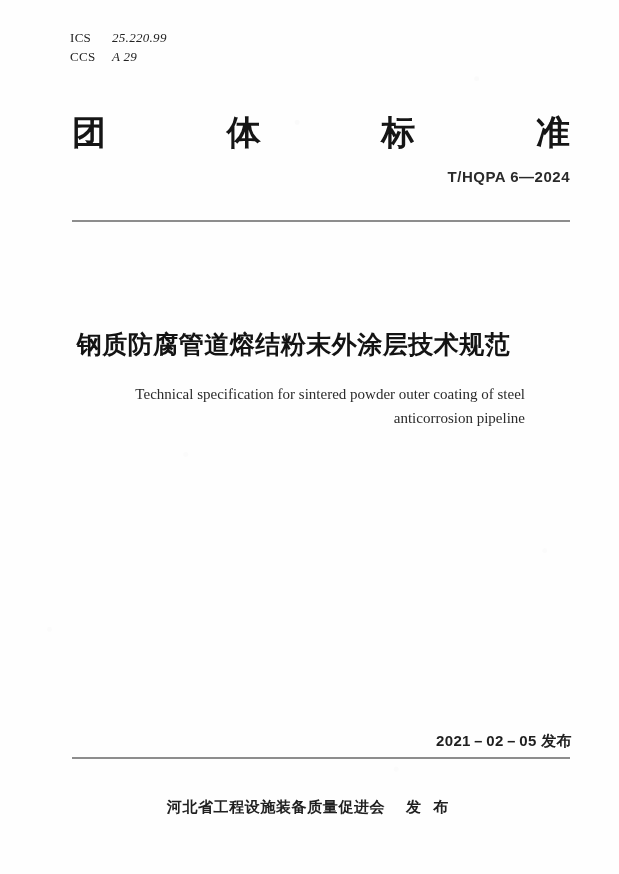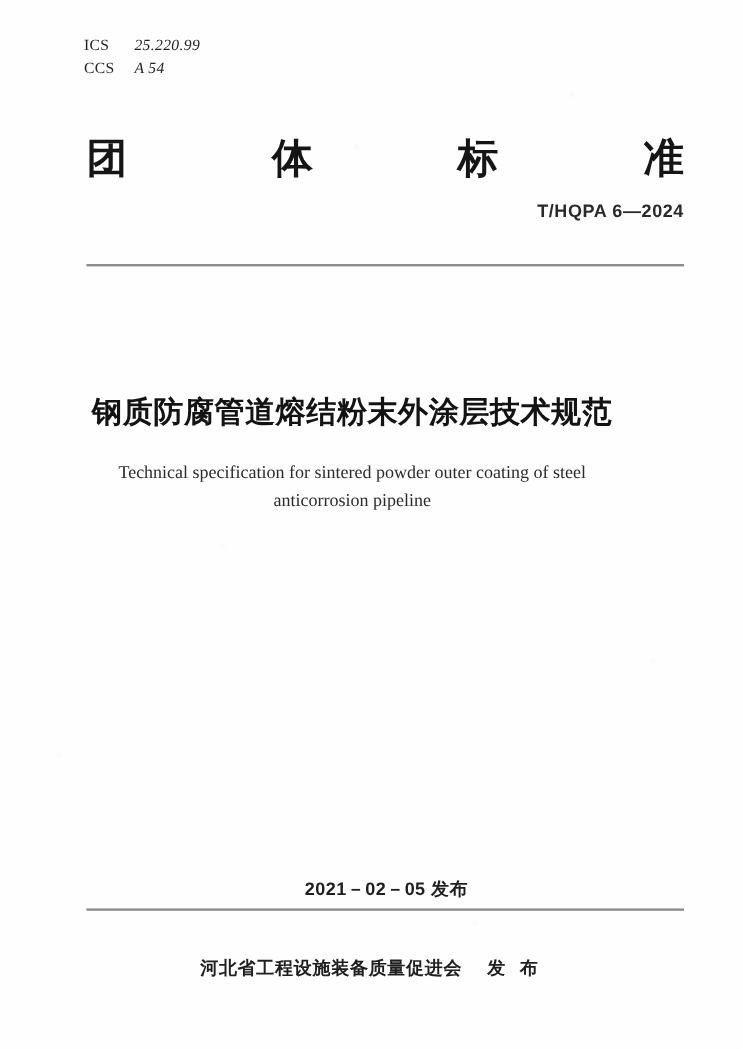--- a/index.html
+++ b/index.html
@@ -111,30 +111,31 @@
     line-height: 36px;
     white-space: nowrap;
   }
   .title-en {
     margin-top: 20px;
     font-family: "Liberation Serif", serif;
     font-size: 15px;
     line-height: 24px;
     color: #2b2b2b;
     padding: 0 28px;
+    text-align: right;
   }
 
   
   .dates {
     position: absolute;
     left: 72px;
     top: 732px;
     width: 500px;
     display: flex;
-    justify-content: center;
+    justify-content: flex-end;
     align-items: baseline;
     font-size: 15px;
     font-weight: 700;
     color: #1f1f1f;
     letter-spacing: 0.4px;
   }
 
   
   .publisher {
     position: absolute;
@@ -158,21 +159,21 @@
 <div class="page">
   <div class="scan-noise"></div>
 
   <div class="codes">
     <div class="row">
       <span class="label">ICS</span>
       <span class="value">25.220.99</span>
     </div>
     <div class="row">
       <span class="label">CCS</span>
-      <span class="value">A 54</span>
+      <span class="value">A 29</span>
     </div>
   </div>
 
   <div class="banner">
     <span class="glyph">团</span>
     <span class="glyph">体</span>
     <span class="glyph">标</span>
     <span class="glyph">准</span>
   </div>
 

